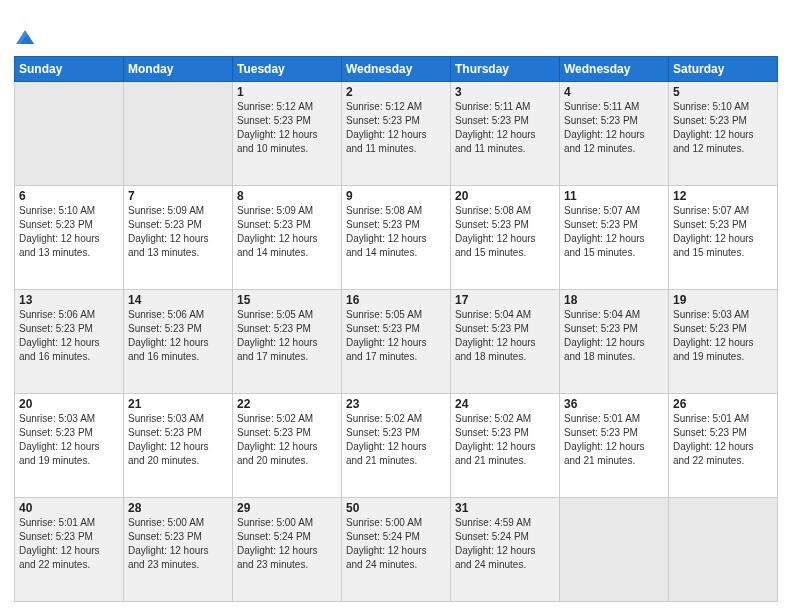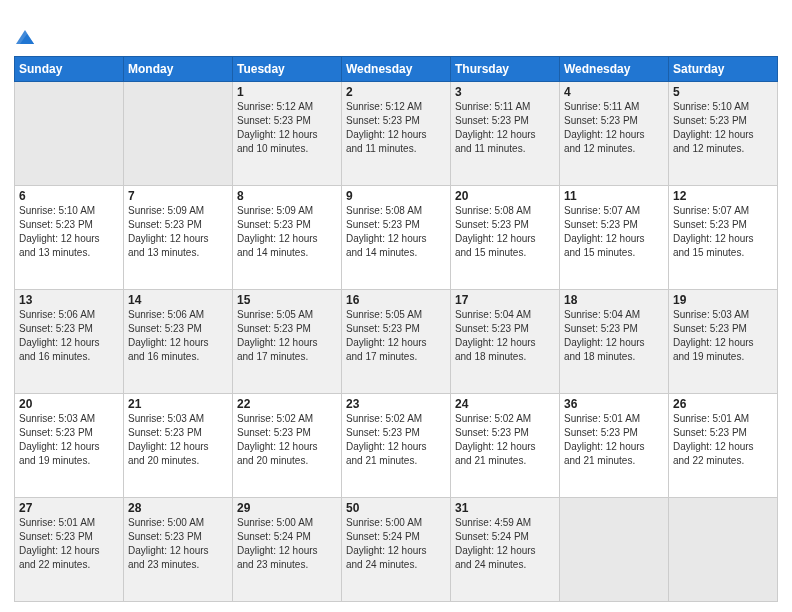--- a/index.html
+++ b/index.html
@@ -252,21 +252,21 @@
             <span class="day-number">36</span>
             <div class="cell-text">Sunrise: 5:01 AM<br>Sunset: 5:23 PM<br>Daylight: 12 hours and 21 minutes.</div>
           </td>
           <td>
             <span class="day-number">26</span>
             <div class="cell-text">Sunrise: 5:01 AM<br>Sunset: 5:23 PM<br>Daylight: 12 hours and 22 minutes.</div>
           </td>
         </tr>
         <tr class="row-shaded">
           <td>
-            <span class="day-number">27</span>
+            <span class="day-number">40</span>
             <div class="cell-text">Sunrise: 5:01 AM<br>Sunset: 5:23 PM<br>Daylight: 12 hours and 22 minutes.</div>
           </td>
           <td>
             <span class="day-number">28</span>
             <div class="cell-text">Sunrise: 5:00 AM<br>Sunset: 5:23 PM<br>Daylight: 12 hours and 23 minutes.</div>
           </td>
           <td>
             <span class="day-number">29</span>
             <div class="cell-text">Sunrise: 5:00 AM<br>Sunset: 5:24 PM<br>Daylight: 12 hours and 23 minutes.</div>
           </td>

